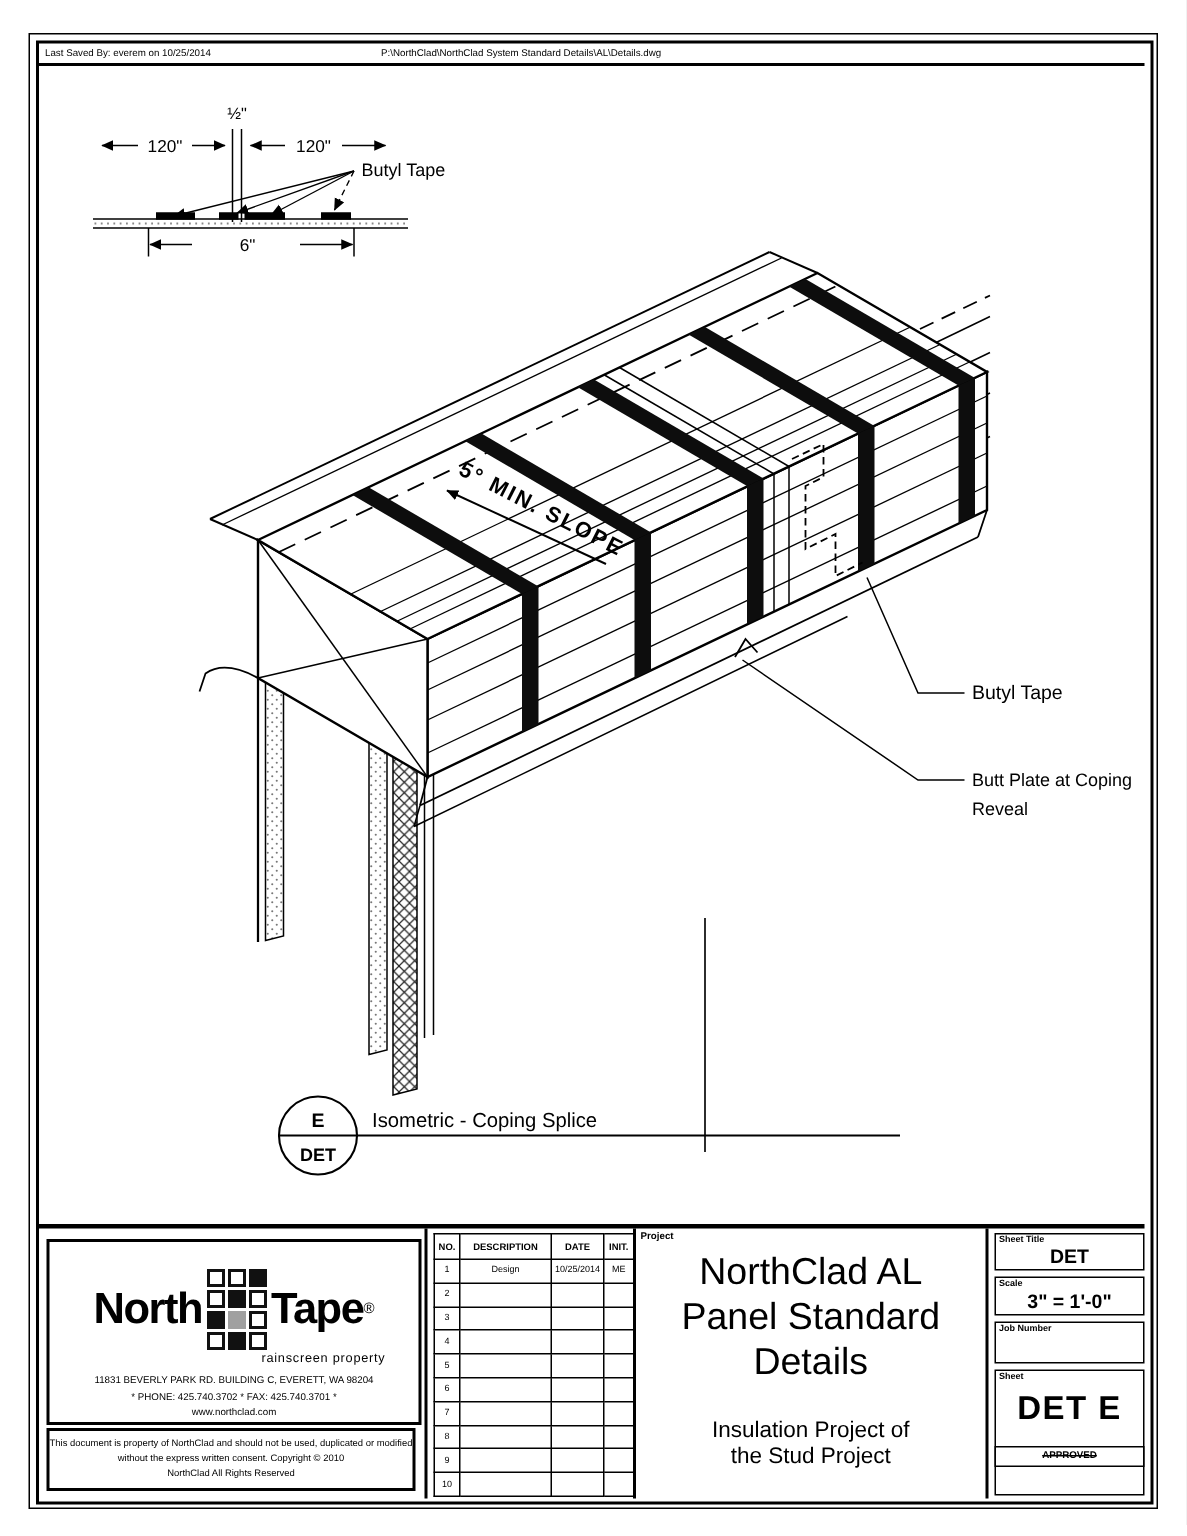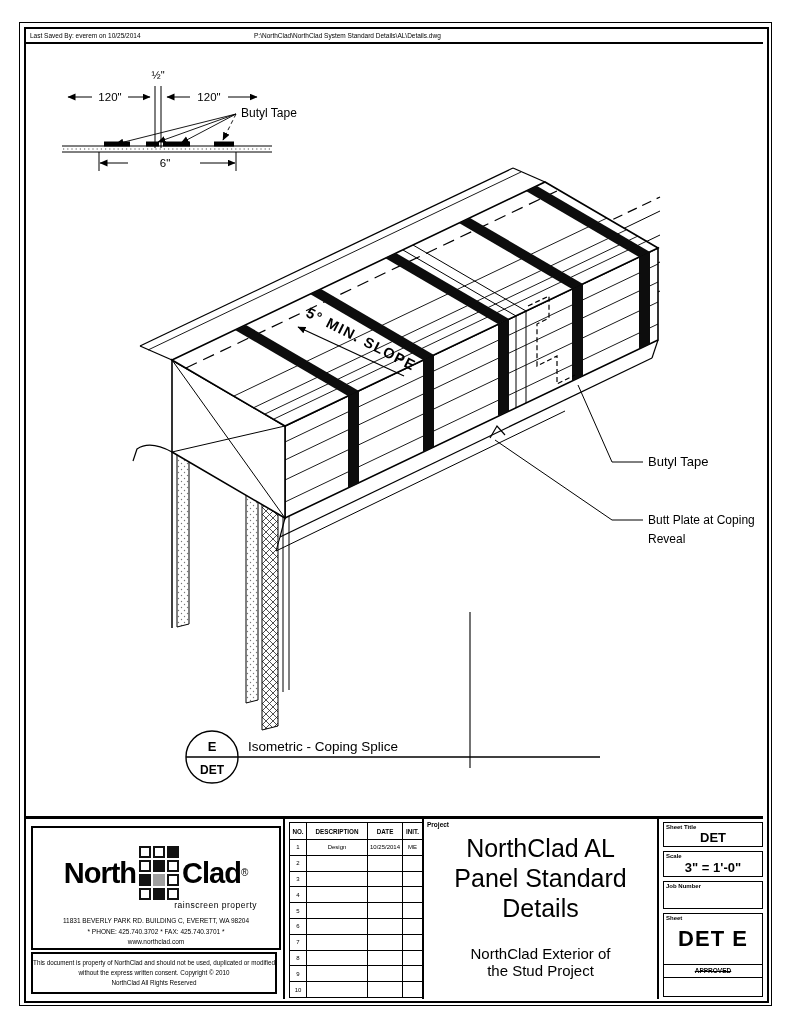--- a/index.html
+++ b/index.html
@@ -243,21 +243,21 @@
           <div class="cell w"></div>
           <div class="cell b"></div>
           <div class="cell w"></div>
           <div class="cell b"></div>
           <div class="cell g"></div>
           <div class="cell w"></div>
           <div class="cell w"></div>
           <div class="cell b"></div>
           <div class="cell w"></div>
         </div>
-      <span class="logo-word">Clad</span>
+      <span class="logo-word">Tape</span>
       <span class="logo-reg">®</span>
       <div class="logo-tagline">rainscreen property</div>
     </div>
     <div class="addr">
       <div>11831 BEVERLY PARK RD. BUILDING C, EVERETT, WA 98204</div>
       <div>* PHONE: 425.740.3702 * FAX: 425.740.3701 *</div>
       <div>www.northclad.com</div>
     </div>
   </div>
 
@@ -341,21 +341,21 @@
   </table>
 
   <div class="project-box">
     <div class="project-label">Project</div>
     <div class="project-title">
       <div>NorthClad AL</div>
       <div>Panel Standard</div>
       <div>Details</div>
     </div>
     <div class="project-sub">
-      <div>NorthClad Exterior of</div>
+      <div>Insulation Project of</div>
       <div>the Stud Project</div>
     </div>
   </div>
 
   <div class="meta-box mb-sheet-title">
     <span class="meta-label">Sheet Title</span>
     <div class="meta-value-sm">DET</div>
   </div>
   <div class="meta-box mb-scale">
     <span class="meta-label">Scale</span>

